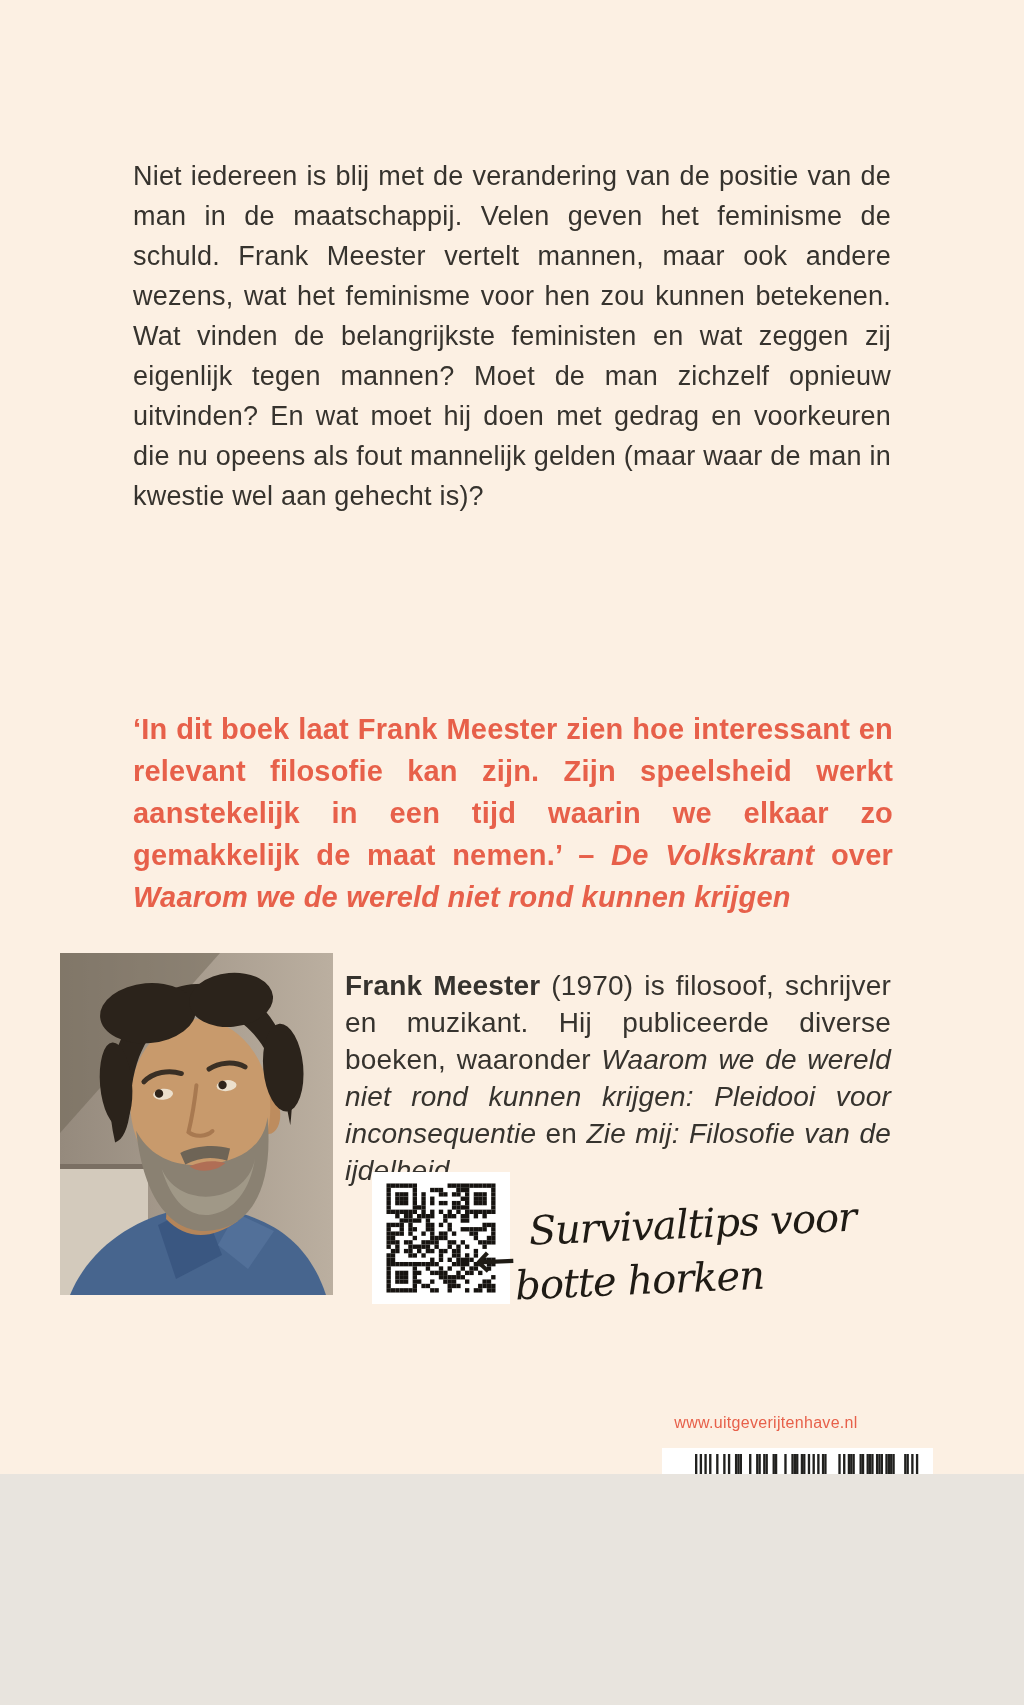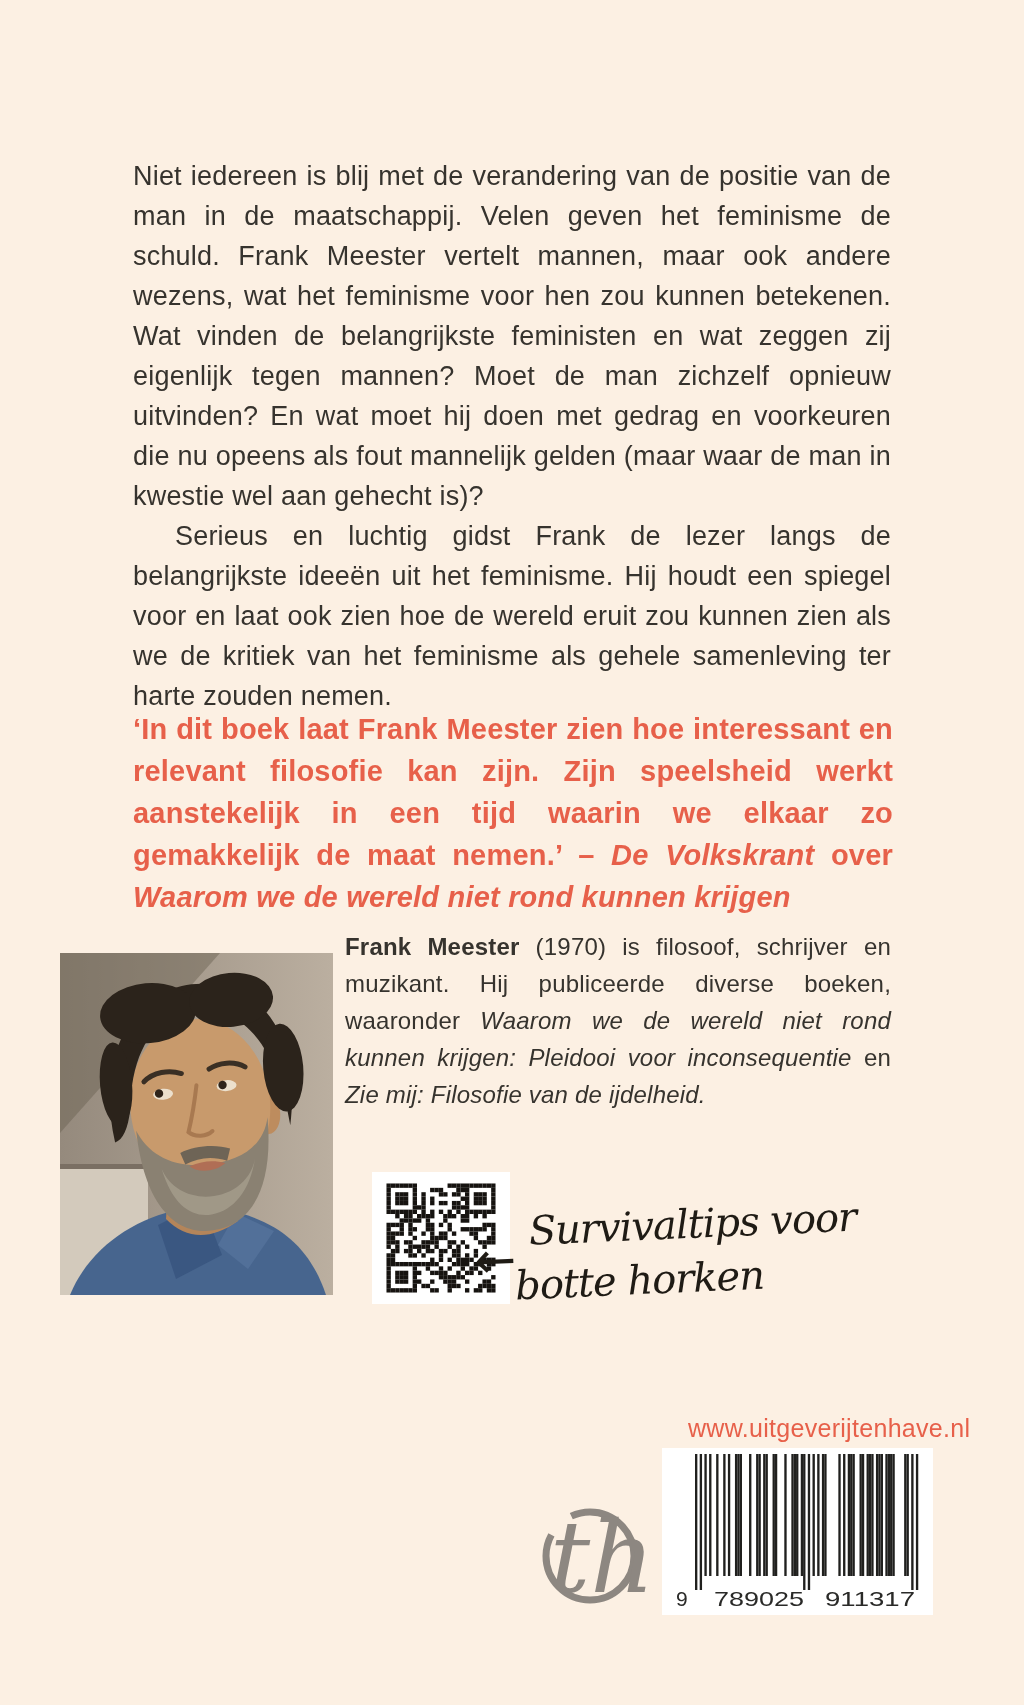--- a/index.html
+++ b/index.html
@@ -7,21 +7,21 @@
     --body-text:#36332e;
     --accent:#e7604a;
     --logo-gray:#8d8781;
     --barcode-bg:#ffffff;
     --ink:#1f1b15;
   }
   *{margin:0;padding:0;box-sizing:border-box;}
   html,body{background:#e8e4de;}
   .page{
     position:relative;
-    width:1024px;height:1705px;
+    width:1024px;height:1474px;
     margin:0 auto;
     background:var(--background);
     font-family:"Liberation Sans",sans-serif;
     color:var(--body-text);
     overflow:hidden;
   }
   
   .blurb{
     position:absolute;left:133px;top:156px;width:758px;
     font-size:27px;line-height:40px;letter-spacing:.2px;
@@ -40,22 +40,22 @@
   .run-regular{font-style:normal;font-weight:inherit;}
   .run-italic{font-style:italic;}
   .run-bold{font-weight:700;}
   
   .author-photo{
     position:absolute;left:60px;top:953px;width:273px;height:342px;
     overflow:hidden;
   }
   .author-photo svg{display:block;width:100%;height:100%;}
   .author-bio{
-    position:absolute;left:345px;top:928px;width:546px;
-    font-size:24px;line-height:37px;letter-spacing:.2px;
+    position:absolute;left:345px;top:967px;width:546px;
+    font-size:28px;line-height:37px;letter-spacing:.2px;
     text-align:justify;
   }
   
   .qr-box{
     position:absolute;left:372px;top:1172px;width:138px;height:132px;
     background:var(--barcode-bg);
     display:flex;align-items:center;justify-content:center;
   }
   .qr-box svg{width:114px;height:114px;fill:#161310;}
   .note{
@@ -68,22 +68,22 @@
     font-size:50px;line-height:1;margin-top:30px;margin-right:14px;
     font-family:"DejaVu Sans",sans-serif;
   }
   .note-lines{
     font-family:"DejaVu Serif",serif;font-style:italic;
     font-size:40px;line-height:54px;letter-spacing:-1px;white-space:nowrap;
   }
   .note-line2{margin-left:-16px;}
   
   .website{
-    position:absolute;left:688px;top:1414px;width:300px;
-    font-size:25px;letter-spacing:.3px;
+    position:absolute;left:616px;top:1414px;width:300px;
+    text-align:center;font-size:16px;letter-spacing:.3px;
     color:var(--accent);
   }
   .barcode{
     position:absolute;left:662px;top:1448px;width:271px;height:167px;
   }
   .barcode .bc-bg{fill:var(--barcode-bg);}
   .barcode g rect{fill:#20201e;}
   .bc-digit{
     font-family:"Liberation Sans",sans-serif;font-size:21px;fill:#2a2a28;
   }
@@ -98,21 +98,20 @@
     font-size:100px;fill:var(--logo-gray);
   }
 </style>
 </head>
 <body>
 
 <div class="page">
 
   <div class="blurb">
     <p>Niet iedereen is blij met de verandering van de positie van de man in de maatschappij. Velen geven het feminisme de schuld. Frank Meester vertelt mannen, maar ook andere wezens, wat het feminisme voor hen zou kunnen betekenen. Wat vinden de belangrijkste feministen en wat zeggen zij eigenlijk tegen mannen? Moet de man zichzelf opnieuw uitvinden? En wat moet hij doen met gedrag en voorkeuren die nu opeens als fout mannelijk gelden (maar waar de man in kwestie wel aan gehecht is)?</p>
-    <p>Serieus en luchtig gidst Frank de lezer langs de belangrijkste ideeën uit het feminisme. Hij houdt een spiegel voor en laat ook zien hoe de wereld eruit zou kunnen zien als we de kritiek van het feminisme als gehele samenleving ter harte zouden nemen.</p>
   </div>
 
   <div class="quote"><span class="run-regular">‘In dit boek laat Frank Meester zien hoe interessant en relevant filosofie kan zijn. Zijn speelsheid werkt aanstekelijk in een tijd waarin we elkaar zo gemakkelijk de maat nemen.’ – </span><span class="run-italic">De Volkskrant</span><span class="run-regular"> over </span><span class="run-italic">Waarom we de wereld niet rond kunnen krijgen</span></div>
 
   <div class="author-photo">
     <svg viewBox="0 0 273 342" preserveAspectRatio="none">
       <defs>
         <linearGradient id="wall" x1="0" y1="0" x2="1" y2="0">
           <stop offset="0" stop-color="#958a7d"></stop>
           <stop offset="1" stop-color="#bbafa0"></stop>

